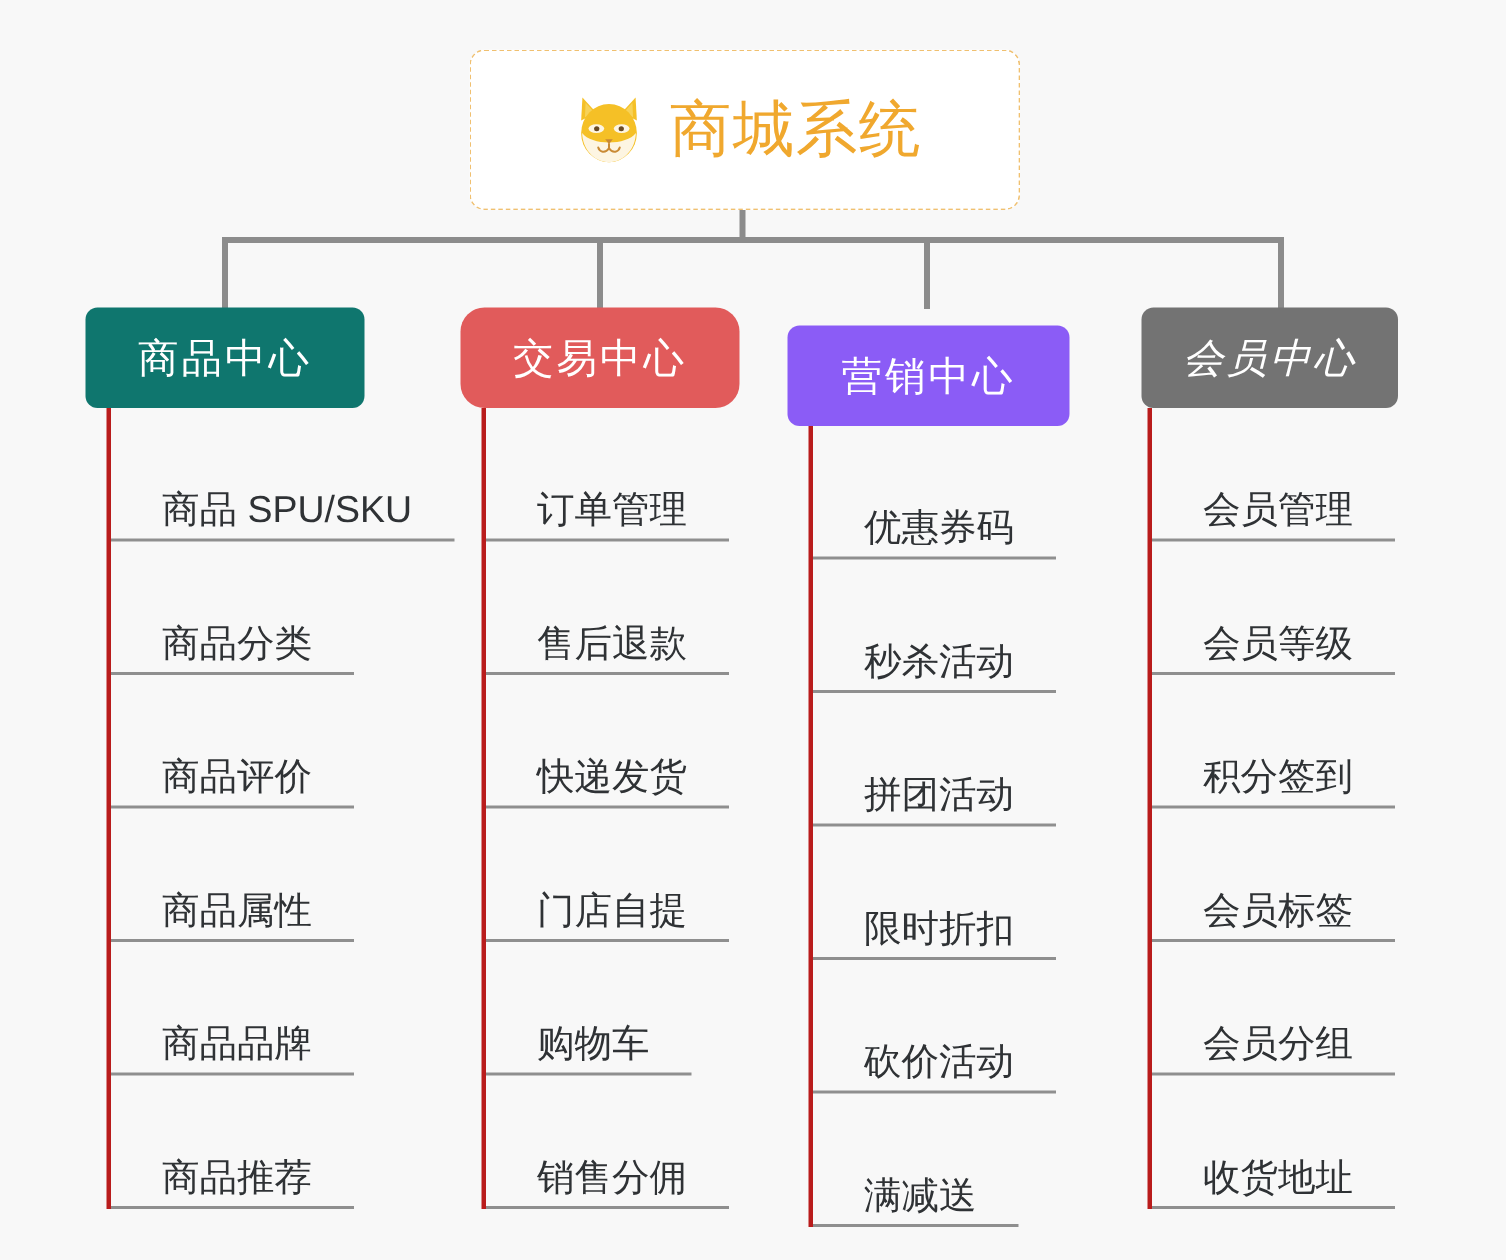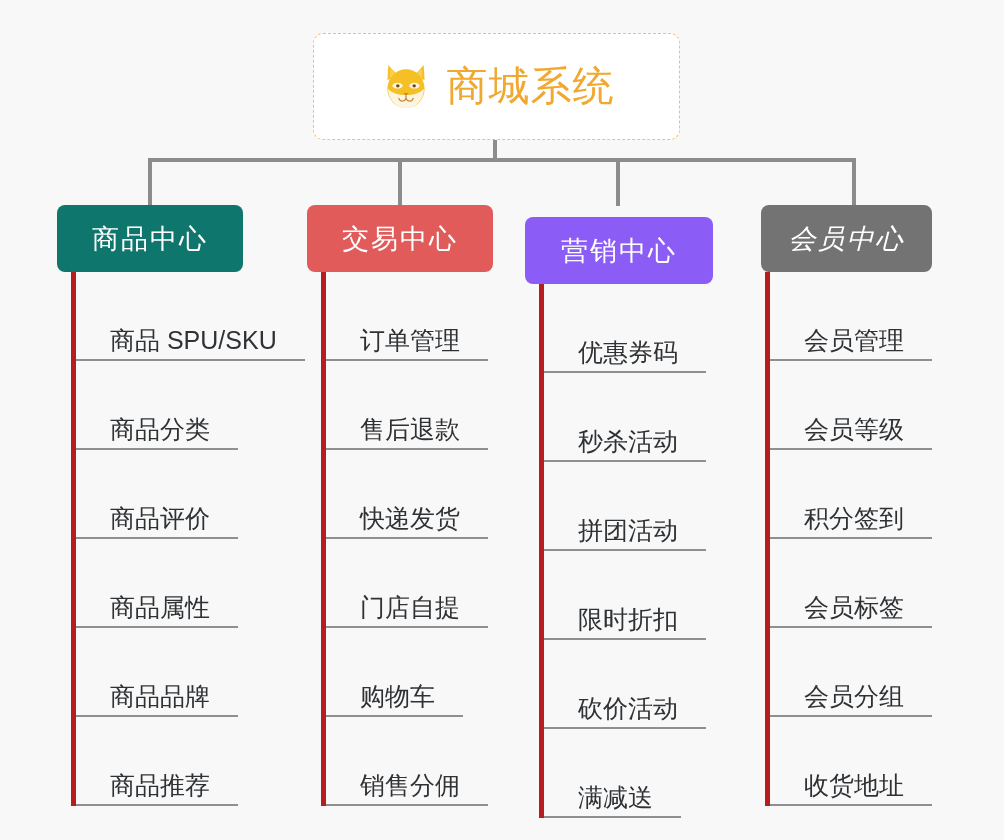--- a/index.html
+++ b/index.html
@@ -92,29 +92,29 @@
     border-radius: 8px;
     display: flex;
     align-items: center;
     justify-content: center;
     color: #ffffff;
     font-size: 27px;
     letter-spacing: 2px;
     box-sizing: border-box;
   }
   .col-0 .cat-box { width: 186px; background: #0f766e; }
-  .col-1 .cat-box { width: 186px; background: #e15b5b; }
+  .col-1 .cat-box { width: 186px; background: #e15b5b; border-radius: 16px; }
   .col-2 .cat-box { width: 188px; background: #8b5cf6; margin-top: 12px; }
   .col-3 .cat-box { width: 171px; background: #737373; font-style: italic; }
 
   
   .leaves {
     position: relative;
     margin-left: 14px;
-    border-left: 5px solid #b91c1c;
+    border-left: 3px solid #b91c1c;
     padding-top: 0;
   }
   .col-3 .leaves { margin-left: 4px; }
 
   .leaf {
     display: block;
     height: 89px;
     box-sizing: border-box;
     position: relative;
   }

